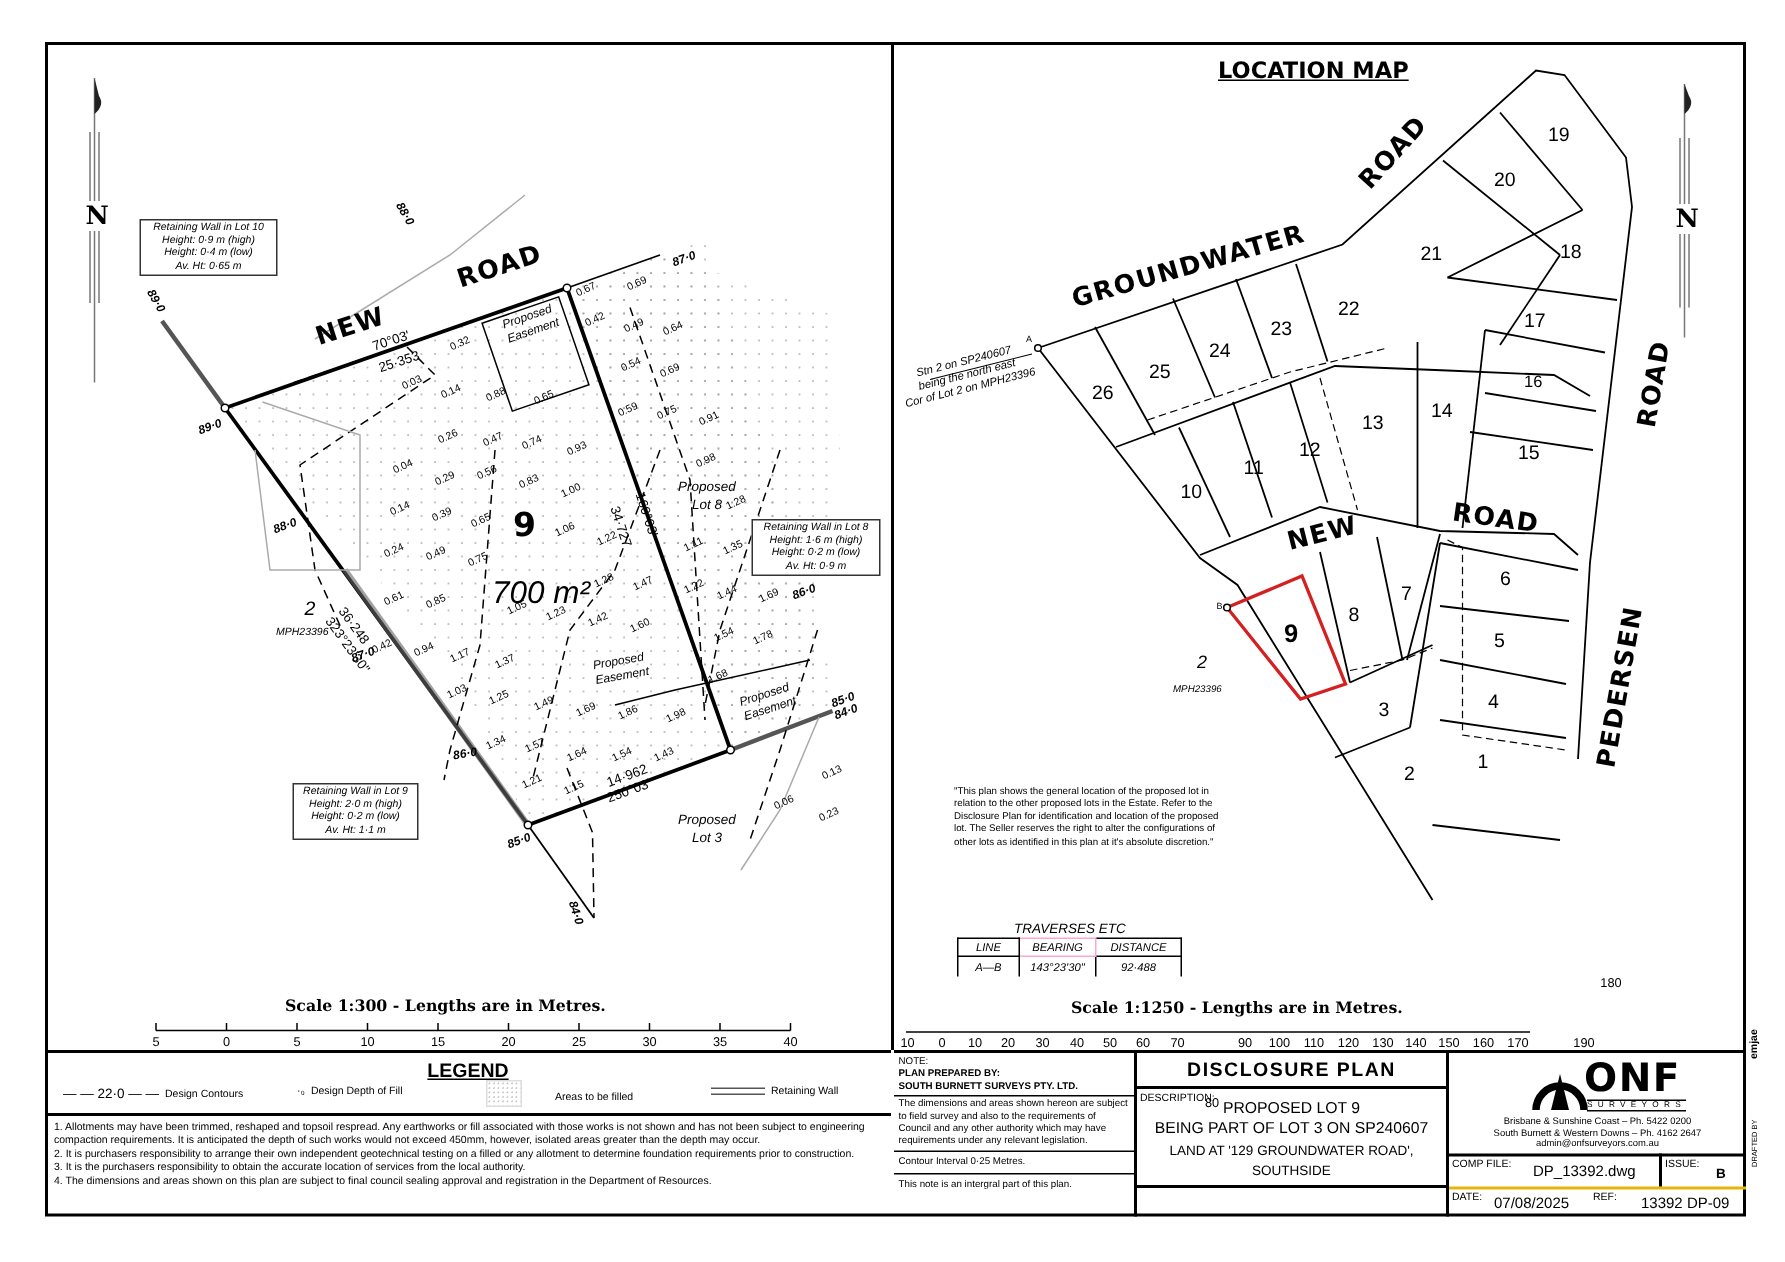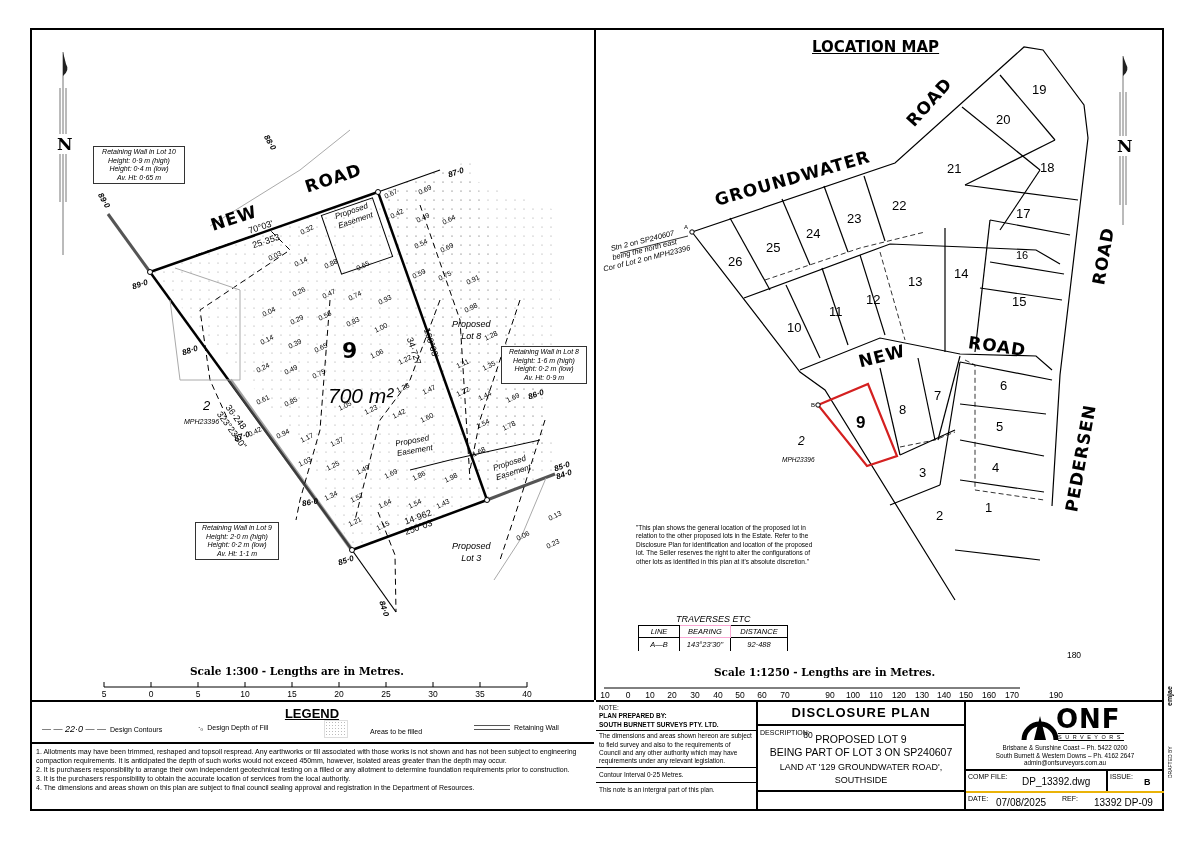--- a/index.html
+++ b/index.html
@@ -386,21 +386,21 @@
   <span class="tick-lbl" style="left:989px;top:690px;">160</span>
   <span class="tick-lbl" style="left:1012px;top:690px;">170</span>
   <span class="tick-lbl" style="left:1034px;top:650px;margin-left:40px;">180</span>
   <span class="tick-lbl" style="left:1056px;top:690px;">190</span>
 </div>
 
 <div class="legend-area">
   <div class="legend-title">LEGEND</div>
   <div class="legend-row">
     <div class="legend-item" style="left:12px;">
-      <span style="font-style:italic;font-size:9px;">— — 22·0 — —</span>
+      <span style="font-size:9px;">— — 22·0 — —</span>
       <span>Design Contours</span>
     </div>
     <div class="legend-item" style="left:168px;">
       <span>·₀</span>
       <span>Design Depth of Fill</span>
     </div>
     <div class="legend-item" style="left:294px;">
       <span style="display:inline-block;width:22px;height:16px;margin-top:-4px;background-image:radial-gradient(#bbb 0.6px,transparent 0.6px);background-size:3px 3px;border:1px solid #ddd;"></span>
       <span style="margin-left:18px;">Areas to be filled</span>
     </div>

